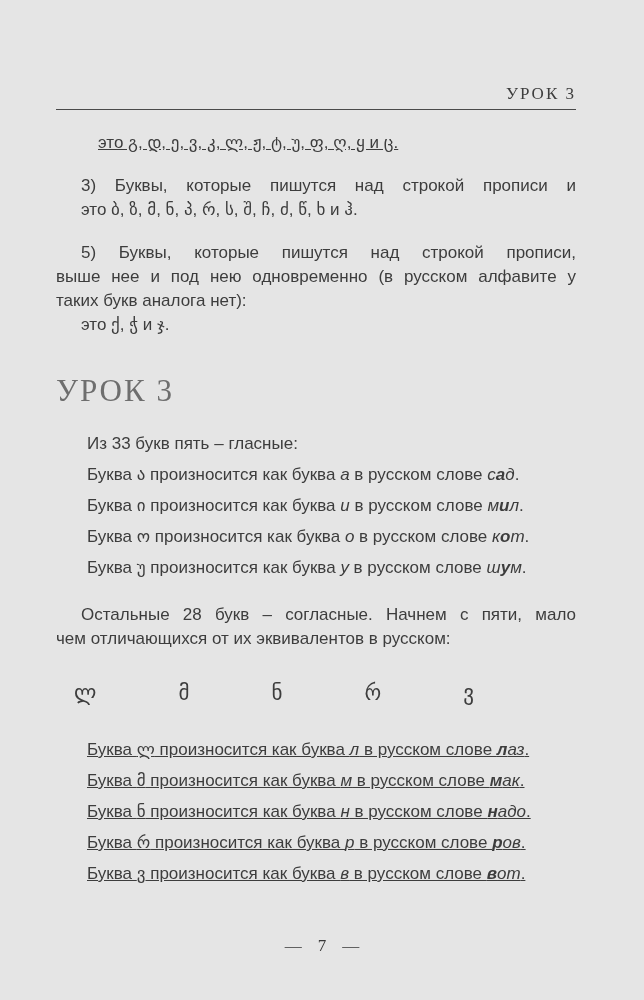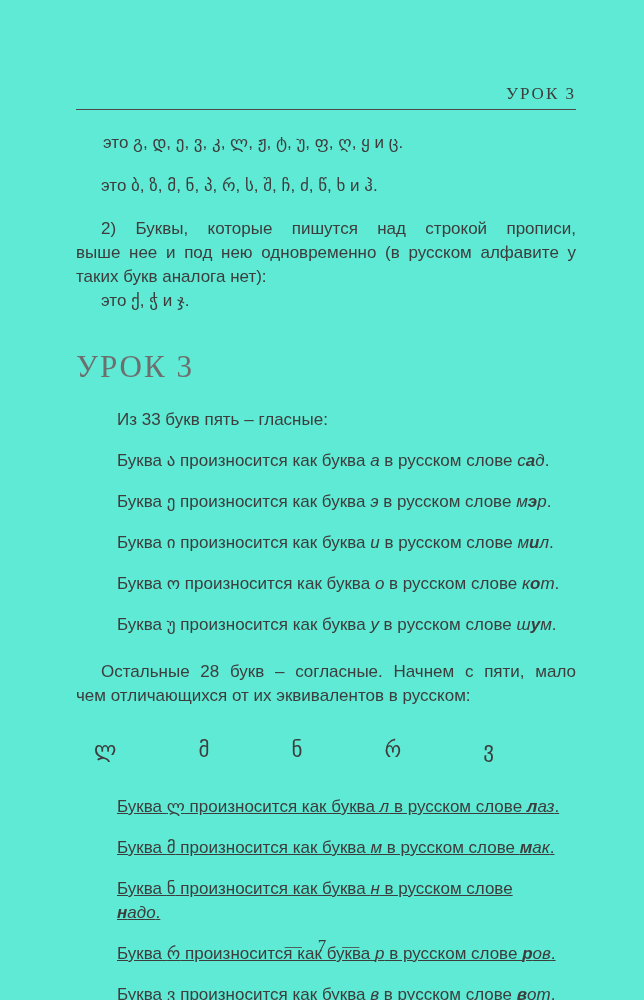--- a/index.html
+++ b/index.html
@@ -1,40 +1,40 @@
 <!DOCTYPE html>
 <html><head>
 <meta charset="utf-8">
 <style>
   html,body { margin:0; padding:0; background:#ffffff; }
   .page {
     position:relative;
     width:644px; height:1000px;
-    background:#5eead4;
+    background:#e5e5e5;
     box-sizing:border-box;
-    padding:84px 68px 0 76px;
+    padding:84px 68px 0 56px;
     font-family:"Liberation Sans","DejaVu Sans",sans-serif;
     font-size:17px;
     line-height:24px;
     color:#3d3d3d;
     overflow:hidden;
   }
   .running-header {
     text-align:right;
     font-family:"Liberation Serif","DejaVu Serif",serif;
     font-size:17px;
     letter-spacing:2px;
     color:#3d3d3d;
     padding-bottom:5px;
     border-bottom:1.5px solid #4a4a4a;
     line-height:20px;
   }
-  p { margin:16px; }
+  p { margin:6px; }
   .geo { font-family:"DejaVu Sans",sans-serif; }
-  .letters-line { margin:2px; text-indent:25px; }
+  .letters-line { margin:17px; text-indent:25px;text-decoration:underline; }
   .mt-first { margin-top:21px; }
   .para { margin-top:19px; }
   .line { display:block; }
   .line-indent { text-indent:25px; }
   .jl { text-align:justify; text-align-last:justify; }
   .it { font-style:italic; }
   .key { font-style:italic; font-weight:700; }
   h1.lesson-title {
     margin:36px 0 0 0;
     font-family:"Liberation Serif","DejaVu Serif",serif;
@@ -80,37 +80,37 @@
 
 <div class="page">
 
   <div class="running-header">
     <span>УРОК 3</span>
   </div>
 
   <p class="letters-line mt-first">это გ, დ, ე, ვ, კ, ლ, ჟ, ტ, უ, ფ, ღ, ყ и ც.</p>
 
   <div class="para">
+    <span class="line line-indent jl">3)  Буквы, которые пишутся над строкой прописи и</span>
     <span class="line line-indent">это ბ, ზ, მ, ნ, პ, რ, ს, შ, ჩ, ძ, წ, ხ и ჰ.</span>
   </div>
 
   <div class="para">
-    <span class="line line-indent jl">2)  Буквы, которые пишутся над строкой прописи,</span>
+    <span class="line line-indent jl">5)  Буквы, которые пишутся над строкой прописи,</span>
     <span class="line jl">выше нее и под нею одновременно (в русском алфавите у</span>
     <span class="line">таких букв аналога нет):</span>
     <span class="line line-indent">это ქ, ჭ и ჯ.</span>
   </div>
 
   <h1 class="lesson-title">УРОК 3</h1>
 
 
   <div class="block">
     <p class="letter-line">Из 33 букв пять – гласные:</p>
     <p class="letter-line"><span>Буква </span><span class="geo">ა</span><span> произносится как буква </span><span class="it">а</span><span> в русском слове </span><span class="it">с</span><span class="key">а</span><span class="it">д</span><span>.</span></p>
-    <p class="letter-line"><span>Буква </span><span class="geo">ე</span><span> произносится как буква </span><span class="it">э</span><span> в русском слове </span><span class="it">м</span><span class="key">э</span><span class="it">р</span><span>.</span></p>
     <p class="letter-line"><span>Буква </span><span class="geo">ი</span><span> произносится как буква </span><span class="it">и</span><span> в русском слове </span><span class="it">м</span><span class="key">и</span><span class="it">л</span><span>.</span></p>
     <p class="letter-line"><span>Буква </span><span class="geo">ო</span><span> произносится как буква </span><span class="it">о</span><span> в русском слове </span><span class="it">к</span><span class="key">о</span><span class="it">т</span><span>.</span></p>
     <p class="letter-line"><span>Буква </span><span class="geo">უ</span><span> произносится как буква </span><span class="it">у</span><span> в русском слове </span><span class="it">ш</span><span class="key">у</span><span class="it">м</span><span>.</span></p>
   </div>
 
   <div class="block">
     <span class="line line-indent jl">Остальные 28 букв – согласные. Начнем с пяти, мало</span>
     <span class="line">чем отличающихся от их эквивалентов в русском:</span>
   </div>
 

